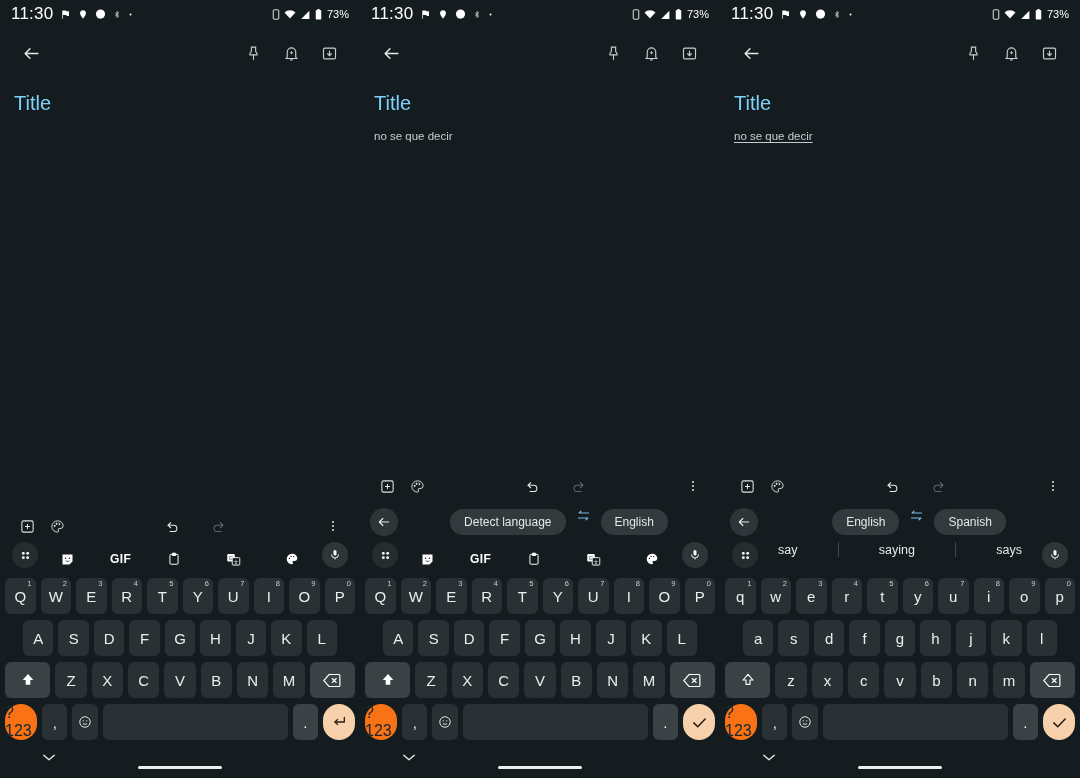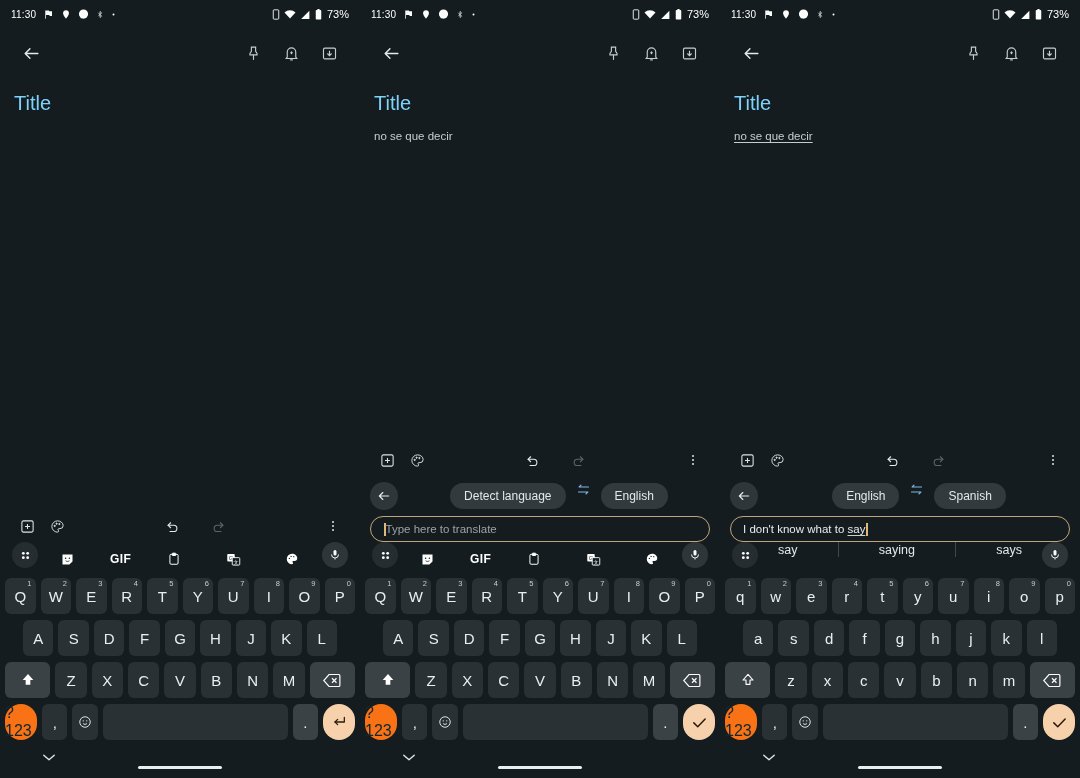--- a/index.html
+++ b/index.html
@@ -16,21 +16,21 @@
     background: #151c1f;
     overflow: hidden;
   }
 
   
   .statusbar {
     height: 28px; display: flex; align-items: center;
     padding: 0 11px; color: #ffffff;
   }
   .sb-left { display: flex; align-items: center; gap: 7px; }
-  .sb-time { font-size: 10px; letter-spacing: .2px; }
+  .sb-time { font-size: 17px; letter-spacing: .2px; }
   .sb-right { margin-left: auto; display: flex; align-items: center; gap: 4px; }
   .sb-batt { font-size: 11px; margin-left: 1px; }
   .ic { display: inline-block; line-height: 0; }
 
   
   .toolbar {
     height: 50px; display: flex; align-items: center;
     padding: 0 12px;
   }
   .tb-spacer { flex: 1; }
@@ -557,24 +557,20 @@
           <div class="swap">
               <svg width="15" height="13" viewBox="0 0 24 20" stroke="#7eb7e8" stroke-width="1.9" fill="none" stroke-linecap="round" stroke-linejoin="round">
                 <path d="M20 6H5l3-3"></path>
                 <path d="M4 14h15l-3 3"></path>
               </svg>
             </div>
           <div class="chip">English</div>
         </div>
       </div>
 
-      <div class="tr-input">
-        <span class="caret"></span>
-        <span class="ph">Type here to translate</span>
-      </div>
 
       <div class="kb-strip">
         <div class="strip-icon round">
             <svg width="13" height="13" viewBox="0 0 24 24" fill="#fff">
               <circle cx="8" cy="8" r="2.6"></circle>
               <circle cx="16" cy="8" r="2.6"></circle>
               <circle cx="8" cy="16" r="2.6"></circle>
               <circle cx="16" cy="16" r="2.6"></circle>
             </svg>
           </div>
@@ -870,24 +866,20 @@
           <div class="swap">
               <svg width="15" height="13" viewBox="0 0 24 20" stroke="#7eb7e8" stroke-width="1.9" fill="none" stroke-linecap="round" stroke-linejoin="round">
                 <path d="M20 6H5l3-3"></path>
                 <path d="M4 14h15l-3 3"></path>
               </svg>
             </div>
           <div class="chip">Spanish</div>
         </div>
       </div>
 
-      <div class="tr-input">
-        <span class="val"><span>I don't know what to </span><u>say</u></span>
-          <span class="caret"></span>
-      </div>
 
       <div class="kb-strip">
         <div class="strip-icon round">
             <svg width="13" height="13" viewBox="0 0 24 24" fill="#fff">
               <circle cx="8" cy="8" r="2.6"></circle>
               <circle cx="16" cy="8" r="2.6"></circle>
               <circle cx="8" cy="16" r="2.6"></circle>
               <circle cx="16" cy="16" r="2.6"></circle>
             </svg>
           </div>

